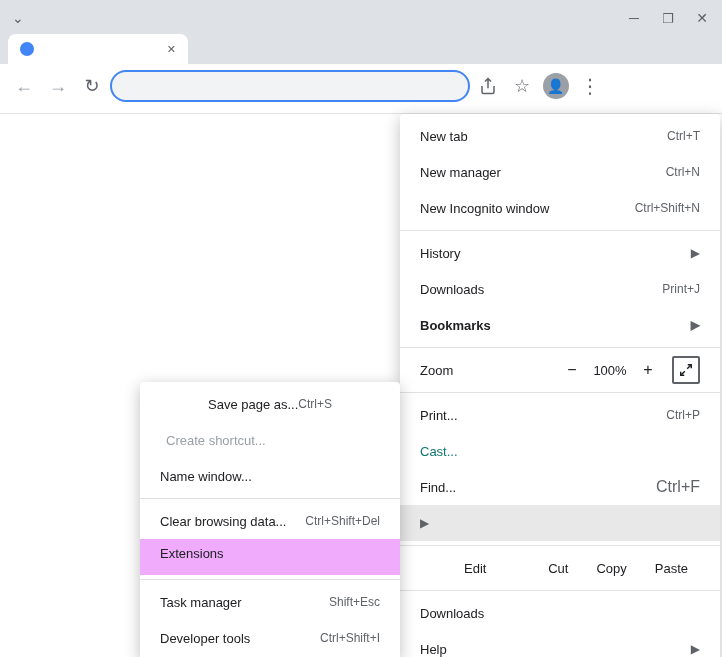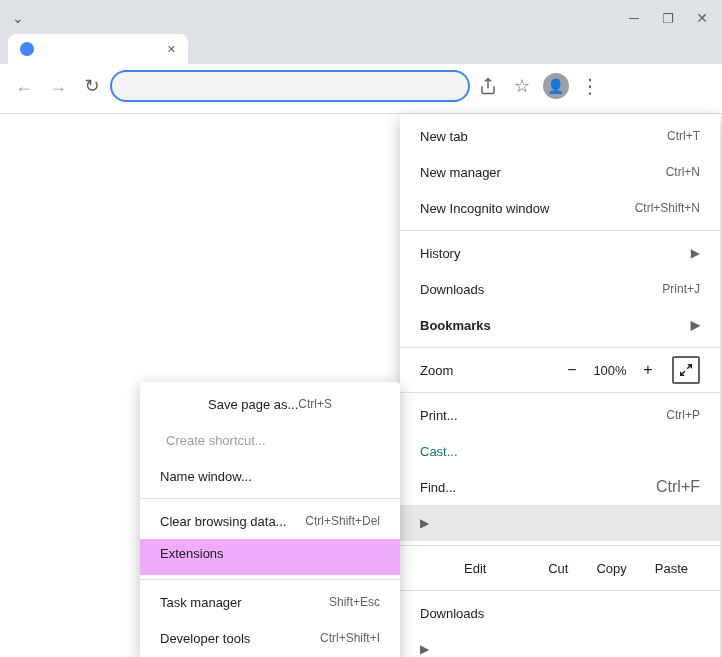--- a/index.html
+++ b/index.html
@@ -132,20 +132,21 @@
           <div style="padding:6px 12px; font-size:13px; color:#202124; cursor:pointer; border-radius:4px;">Paste</div>
         </div>
       </div>
 
       <div style="height:1px; background:#e0e0e0; margin:4px 0;"></div>
 
       <div style="display:flex; align-items:center; padding:7px 20px; cursor:pointer; color:#202124; font-size:13px; min-height:36px;">
         <span>Downloads</span>
       </div>
       <div style="display:flex; align-items:center; padding:7px 20px; cursor:pointer; color:#202124; font-size:13px; min-height:36px;">
+        <span style="flex:1;">Help</span>
         <span style="color:#5f6368; font-size:12px;">▶</span>
       </div>
 
     </div>
 
     <div style="position:absolute; top:268px; right:322px; width:260px; background:white; box-shadow:0 4px 16px rgba(0,0,0,0.25); border-radius:4px; z-index:101; padding:4px 0;">
 
       <div style="display:flex; align-items:center; justify-content:center; padding:7px 20px; cursor:pointer; color:#202124; font-size:13px; min-height:36px;">
         <span>Save page as...</span>
         <span style="color:#5f6368; font-size:12px;">Ctrl+S</span>

